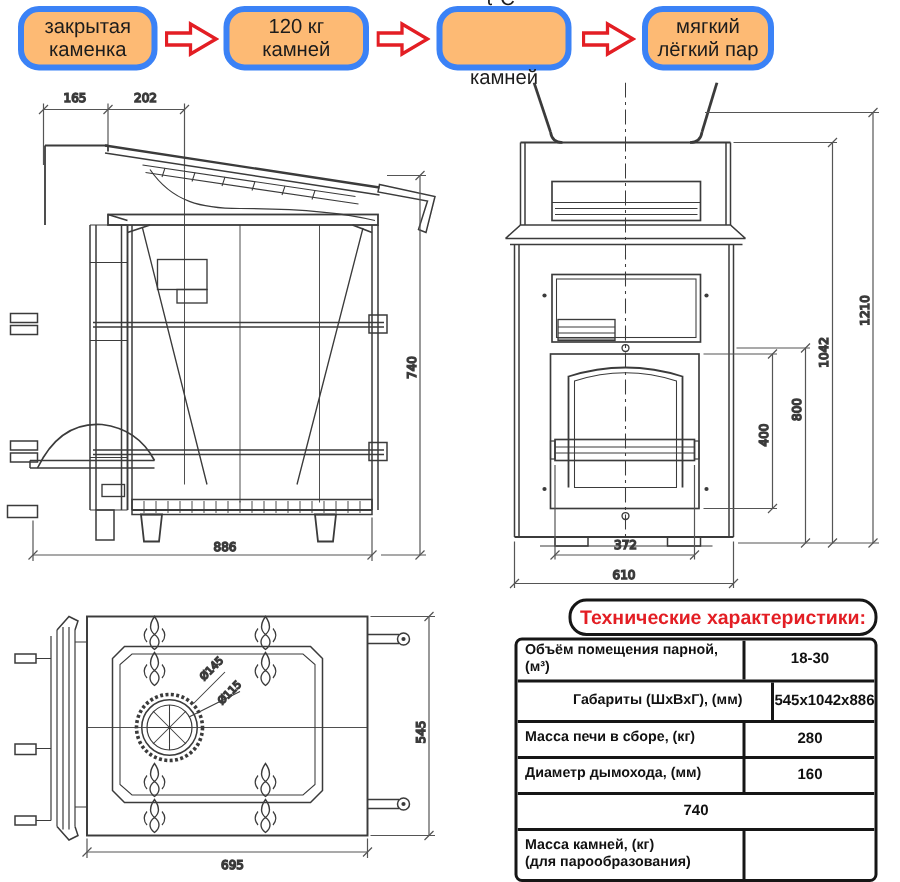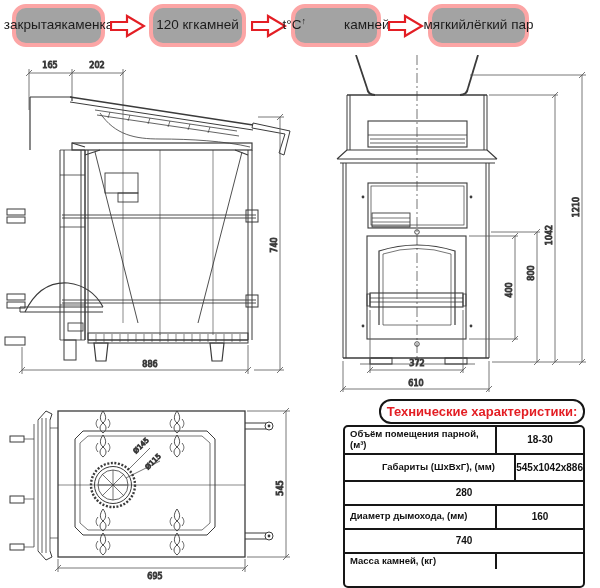--- a/index.html
+++ b/index.html
@@ -1,21 +1,21 @@
 <!DOCTYPE html>
 <html><head>
 <meta charset="utf-8">
 <style>
   html,body{margin:0;padding:0;background:#fff;}
   #stage{position:relative;width:600px;height:588px;background:#fff;overflow:hidden;
          font-family:"Liberation Sans",sans-serif;}
   
   .badge{position:absolute;top:4px;height:43px;box-sizing:border-box;
-         border:4px solid #fca5a5;border-radius:14px;background:#a3a3a3;
-         display:flex;flex-direction:row;align-items:center;justify-content:center;
+         border:4px solid #3b82f6;border-radius:14px;background:#fdba74;
+         display:flex;flex-direction:column;align-items:center;justify-content:center;
          font-size:13.5px;line-height:1.08;color:#1c1c1c;text-align:center;}
   .badge .ln{white-space:nowrap;}
   .badge sup{font-size:9px;vertical-align:super;line-height:0;}
   .flow-arrow{position:absolute;top:13px;width:36px;height:26px;}
   
   .drw{position:absolute;}
   .drw text{font-family:"DejaVu Sans",sans-serif;font-size:8px;fill:#2c2c2c;}
   .drw .dia{font-size:7px;}
   
   #specs{position:absolute;left:343px;top:399px;width:242px;}
@@ -24,21 +24,21 @@
         color:#e31e24;font-weight:bold;font-size:13px;white-space:nowrap;position:relative;z-index:2;margin-left:36px;}
   #specs .body{box-sizing:border-box;margin-top:1px;border:2px solid #161616;border-radius:5px;
         background:#fff;overflow:hidden;}
   .srow{display:flex;align-items:stretch;}
   .srow + .srow{border-top:2px solid #161616;}
   .srow .lbl{box-sizing:border-box;width:152px;border-right:2px solid #161616;
         padding:2px 2px 2px 5px;display:flex;flex-direction:column;justify-content:center;
         font-weight:bold;font-size:9.5px;line-height:1.15;color:#111;}
   .srow .val{flex:1;display:flex;align-items:center;justify-content:center;
         font-weight:bold;font-size:10px;color:#111;}
-  .h24{min-height:22px;} .h27{min-height:25px;padding-left:32px;} .h32{min-height:32px;flex-direction:column;}
+  .h24{min-height:22px;} .h27{min-height:25px;padding-left:32px;} .h32{min-height:32px;}
 </style>
 </head>
 <body>
 
 <div id="stage">
 
   <div class="badge" style="left:12px;width:93px;">
     <span class="ln">закрытая</span>
     <span class="ln">каменка</span>
   </div>
@@ -52,21 +52,21 @@
   <svg class="flow-arrow" style="left:251px;" viewBox="0 0 36 26">
     <path d="M1,9 H17 V3 L34,13 L17,23 V17 H1 Z" fill="#fff" stroke="#e31e24" stroke-width="2.2" stroke-linejoin="miter"></path>
   </svg>
   <div class="badge" style="left:291px;width:90px;gap:38px;">
     <span class="ln"><span>t°C</span><sup>↑</sup></span>
     <span class="ln">камней</span>
   </div>
   <svg class="flow-arrow" style="left:388px;" viewBox="0 0 36 26">
     <path d="M1,9 H17 V3 L34,13 L17,23 V17 H1 Z" fill="#fff" stroke="#e31e24" stroke-width="2.2" stroke-linejoin="miter"></path>
   </svg>
-  <div class="badge" style="left:428px;width:101px;">
+  <div class="badge" style="left:428px;width:88px;">
     <span class="ln">мягкий</span>
     <span class="ln">лёгкий пар</span>
   </div>
 
   <svg class="drw" style="left:0;top:55px;" width="300" height="345" viewBox="0 0 300 345" stroke="#3b3b3b" fill="none" stroke-width="1">
 
     <g stroke="#555" stroke-width="0.8">
       <path d="M29,14 V55 M72,14 V42 M123,14 V58"></path>
       <path d="M29,18 H123"></path>
       <path d="M26,21 L32,15 M69,21 L75,15 M120,21 L126,15"></path>
@@ -293,32 +293,36 @@
           </div>
         <div class="val">18-30</div>
       </div>
       <div class="srow h27">
         <div class="lbl">
             <span>Габариты (ШхВхГ), (мм)</span>
           </div>
         <div class="val">545x1042x886</div>
       </div>
       <div class="srow h24">
+        <div class="lbl">
+            <span>Масса печи в сборе, (кг)</span>
+          </div>
         <div class="val">280</div>
       </div>
       <div class="srow h24">
         <div class="lbl">
             <span>Диаметр дымохода, (мм)</span>
           </div>
         <div class="val">160</div>
       </div>
       <div class="srow h24">
         <div class="val">740</div>
       </div>
       <div class="srow h32">
         <div class="lbl">
           <span>Масса камней, (кг)</span>
+          <span>(для парообразования)</span>
         </div>
       </div>
     </div>
   </div>
 
 </div>
 
 </body></html>

